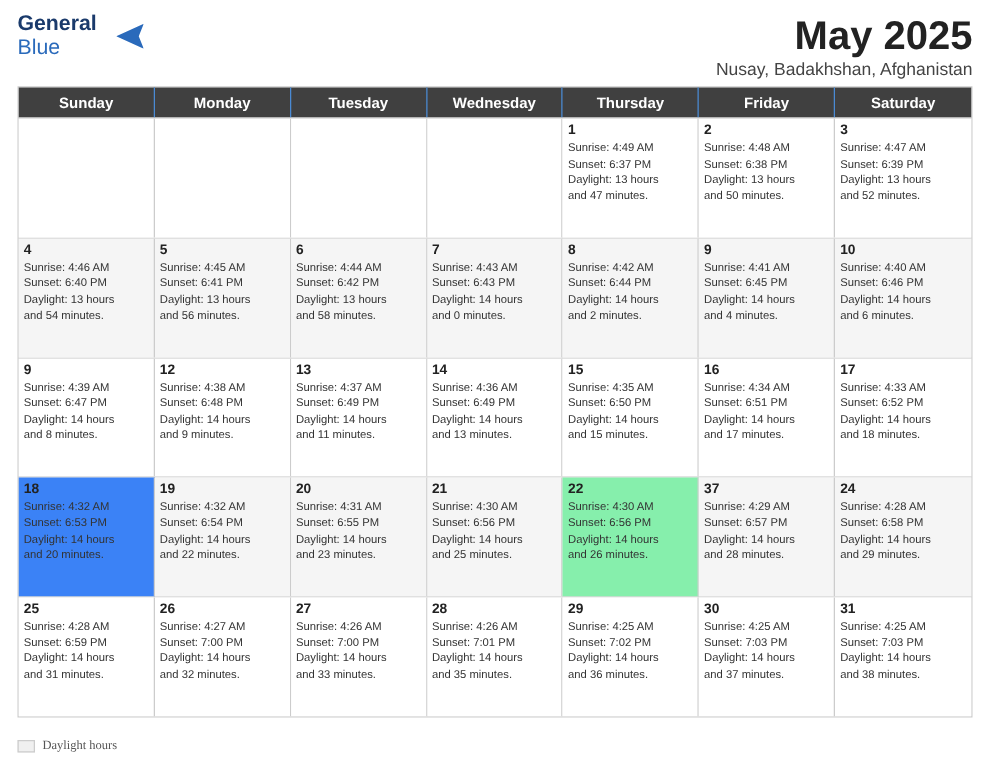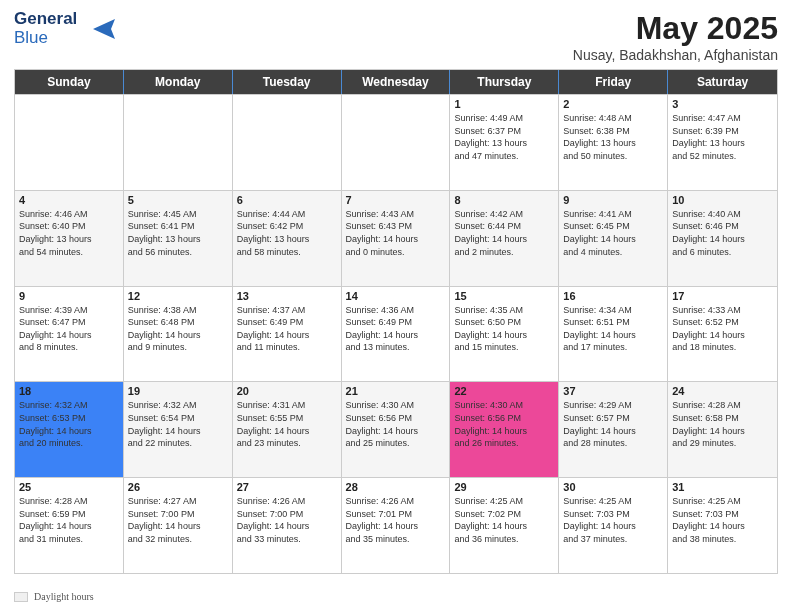--- a/index.html
+++ b/index.html
@@ -297,21 +297,21 @@
 Daylight: 14 hours
 and 23 minutes.</div>
           </div>
           <div class="cal-cell" style="background: rgb(245, 245, 245);">
             <span class="day-number">21</span>
             <div class="cell-info" style="white-space: pre-line;">Sunrise: 4:30 AM
 Sunset: 6:56 PM
 Daylight: 14 hours
 and 25 minutes.</div>
           </div>
-          <div class="cal-cell" style="background: #ec4899;">
+          <div class="cal-cell" style="background: #86efac;">
             <span class="day-number">22</span>
             <div class="cell-info" style="white-space: pre-line;">Sunrise: 4:30 AM
 Sunset: 6:56 PM
 Daylight: 14 hours
 and 26 minutes.</div>
           </div>
           <div class="cal-cell" style="background: rgb(245, 245, 245);">
             <span class="day-number">37</span>
             <div class="cell-info" style="white-space: pre-line;">Sunrise: 4:29 AM
 Sunset: 6:57 PM

